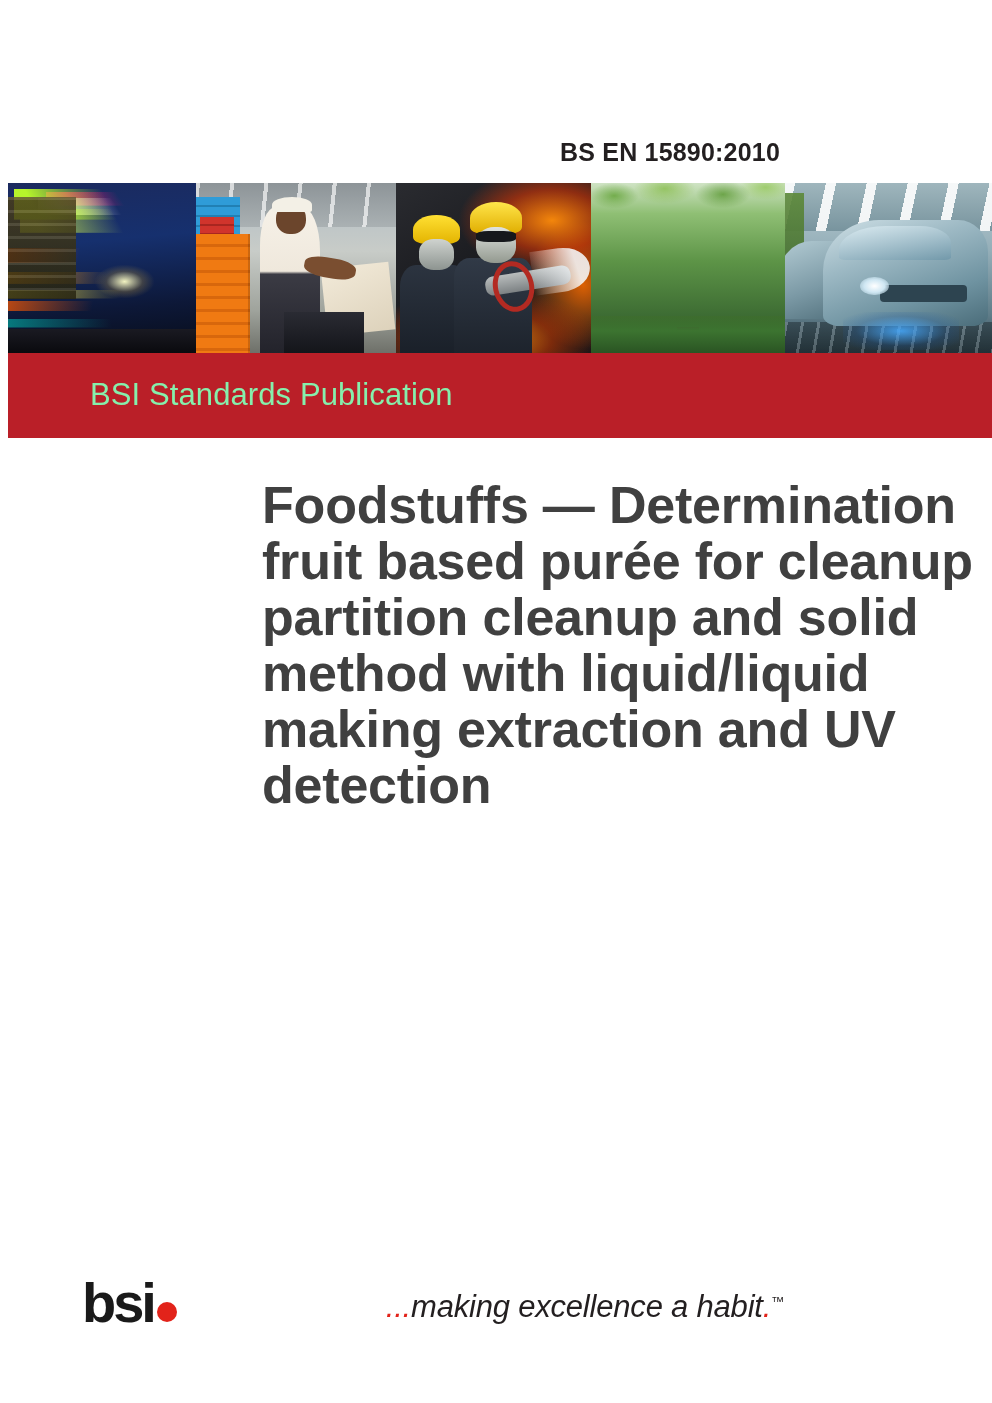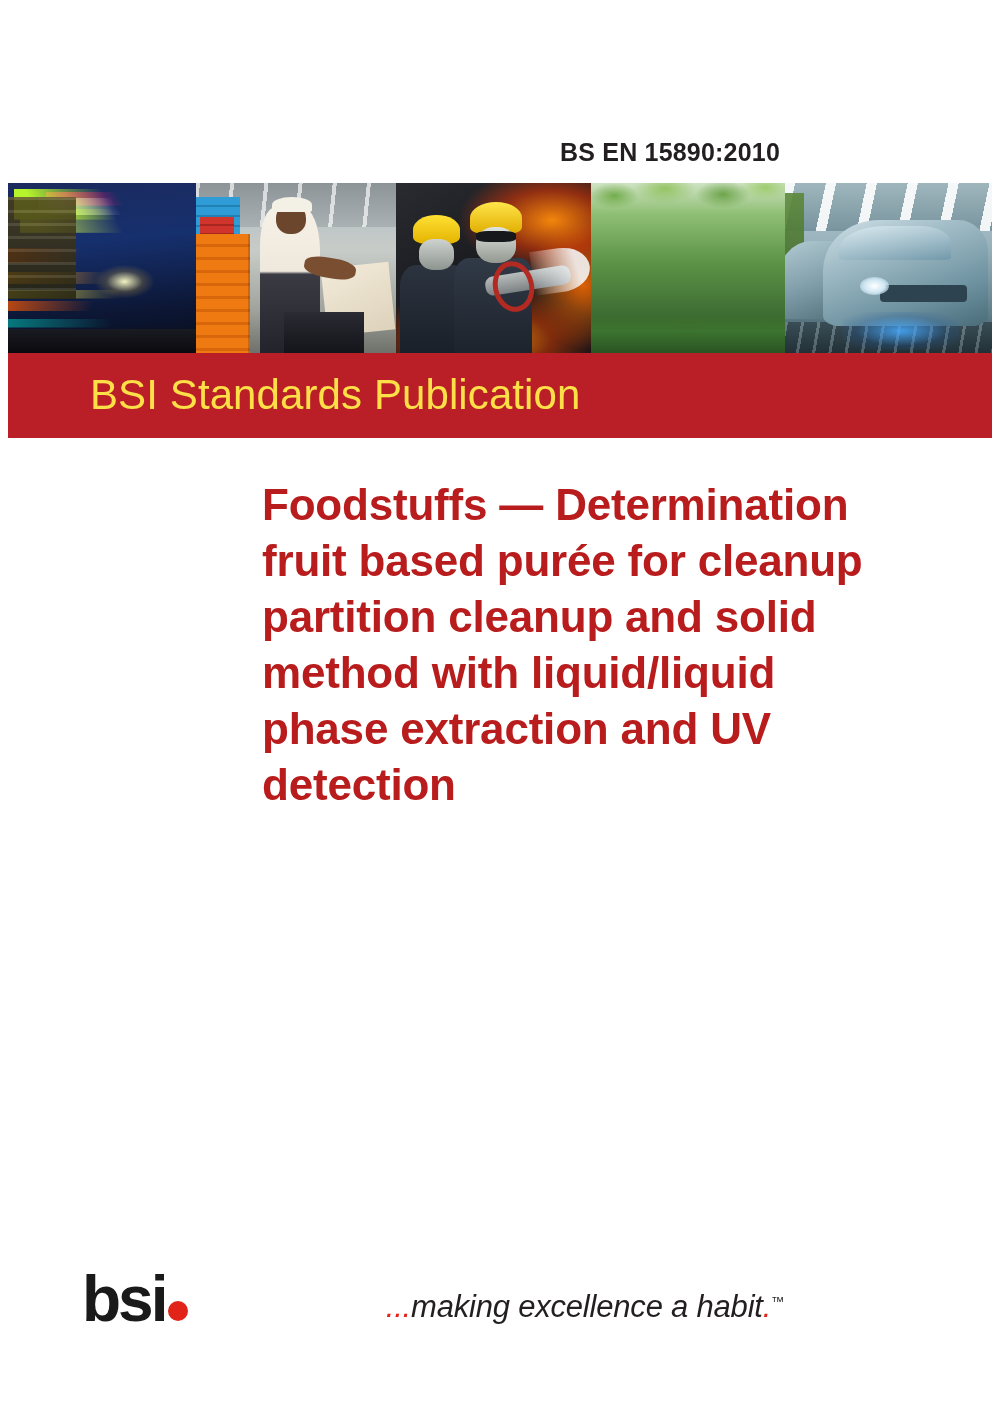--- a/index.html
+++ b/index.html
@@ -362,53 +362,53 @@
     top: 353px;
     width: 984px;
     height: 85px;
     background: #ba1f28;
   }
   .banner-text {
     position: absolute;
     left: 82px;
     top: 50%;
     transform: translateY(-52%);
-    font-size: 42px;
+    font-size: 31px;
     font-weight: normal;
-    color: #fde047;
+    color: #86efac;
     letter-spacing: 0.1px;
     white-space: nowrap;
   }
 
   
   .title-block {
     position: absolute;
     left: 262px;
     top: 477px;
     width: 612px;
   }
   .title-line {
-    font-size: 44px;
+    font-size: 52px;
     line-height: 56px;
     font-weight: bold;
-    color: #b91c1c;
+    color: #404040;
     letter-spacing: -0.2px;
     white-space: nowrap;
   }
 
   
   .bsi-logo {
     position: absolute;
     left: 82px;
     bottom: 72px;
     line-height: 1;
     white-space: nowrap;
   }
   .bsi-logo-text {
-    font-size: 64px;
+    font-size: 56px;
     font-weight: bold;
     color: #1a1a1a;
     letter-spacing: -3px;
   }
   .bsi-logo-dot {
     display: inline-block;
     width: 20px;
     height: 20px;
     border-radius: 50%;
     background: #e2231a;
@@ -493,21 +493,21 @@
 
   <div class="red-banner">
     <div class="banner-text">BSI Standards Publication</div>
   </div>
 
   <div class="title-block">
     <div class="title-line">Foodstuffs — Determination</div>
     <div class="title-line">fruit based purée for cleanup</div>
     <div class="title-line">partition cleanup and solid</div>
     <div class="title-line">method with liquid/liquid</div>
-    <div class="title-line">phase extraction and UV</div>
+    <div class="title-line">making extraction and UV</div>
     <div class="title-line">detection</div>
   </div>
 
   <div class="bsi-logo">
     <span class="bsi-logo-text">bsi</span><span class="bsi-logo-dot"></span>
   </div>
 
   <div class="tagline">
     <span class="tagline-dots">...</span><span>making excellence a habit</span><span class="tagline-period">.</span><span class="tagline-tm">™</span>
   </div>

